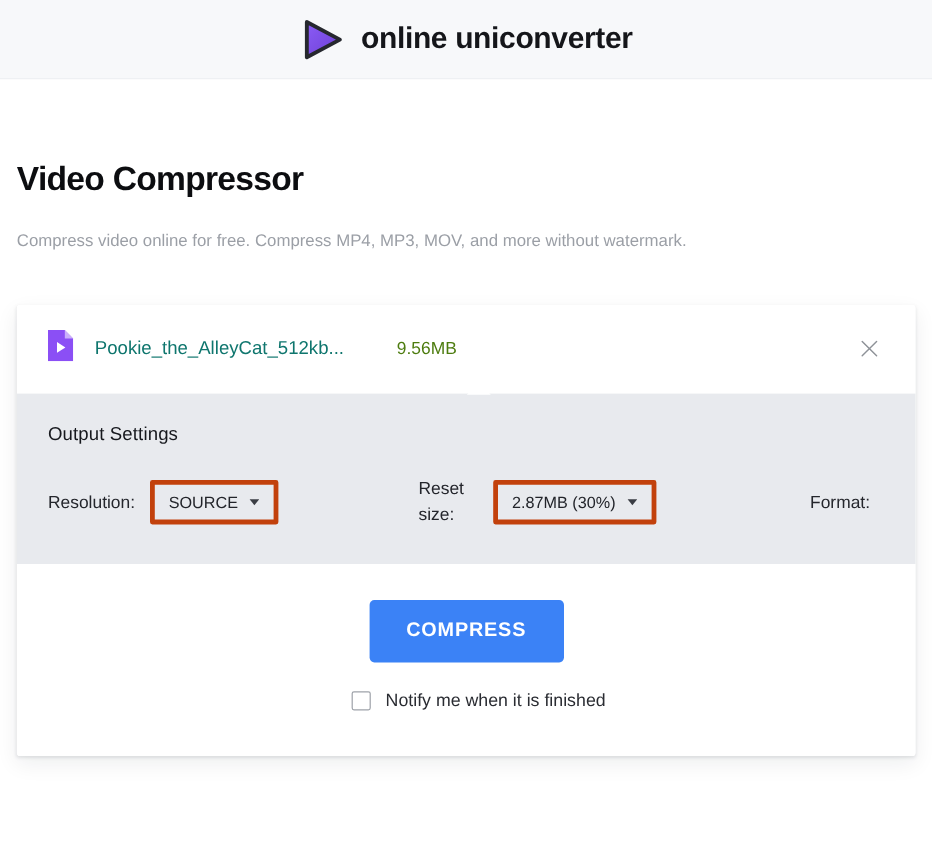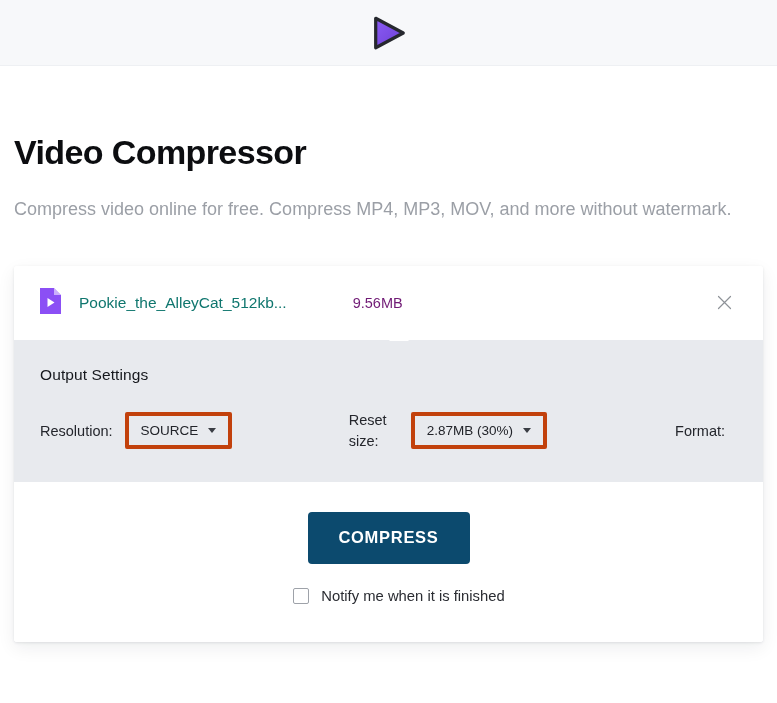--- a/index.html
+++ b/index.html
@@ -61,29 +61,29 @@
     border-top: 6px solid #1d1f24;
     display: inline-block;
   }
 
   
   .page {
     padding: 0 14px;
   }
   .page-title {
     margin: 68px 0 0 0;
-    font-size: 34px;
+    font-size: 28px;
     font-weight: 700;
     color: #0c0d10;
     letter-spacing: -0.6px;
     line-height: 1.1;
   }
   .page-sub {
     margin: 26px 0 0 0;
-    font-size: 18px;
+    font-size: 14px;
     line-height: 1.42;
     color: #9b9fa6;
     max-width: 760px;
   }
 
   
   .card {
     margin-top: 43px;
     background: #ffffff;
     border-radius: 3px;
@@ -106,22 +106,22 @@
   }
   .file-name {
     font-size: 15.5px;
     color: #0f766e;
     white-space: nowrap;
     overflow: hidden;
     max-width: 240px;
   }
   .file-size {
     font-size: 14.5px;
-    color: #701a75;
-    margin-left: 66px;
+    color: #4d7c0f;
+    margin-left: 44px;
     white-space: nowrap;
   }
   .file-close {
     margin-left: auto;
     width: 26px; height: 26px;
     display: flex;
     align-items: center;
     justify-content: center;
     cursor: pointer;
   }
@@ -194,21 +194,21 @@
 
   
   .actions {
     background: #ffffff;
     padding: 30px 0 38px 0;
     display: flex;
     flex-direction: column;
     align-items: center;
   }
   .compress-btn {
-    background: #0c4a6e;
+    background: #3b82f6;
     color: #ffffff;
     border: none;
     border-radius: 4px;
     width: 162px;
     height: 52px;
     font-size: 16.5px;
     font-weight: 700;
     letter-spacing: 0.7px;
     cursor: pointer;
     font-family: inherit;
@@ -245,20 +245,21 @@
         <svg class="brand-logo" viewBox="0 0 40 40" xmlns="http://www.w3.org/2000/svg">
           <defs>
             <linearGradient id="lg" x1="0" y1="0" x2="1" y2="1">
               <stop offset="0%" stop-color="#8b5cf6"></stop>
               <stop offset="100%" stop-color="#6d3fd4"></stop>
             </linearGradient>
           </defs>
           <path d="M6 4.5 L35 20 L6 35.5 Z" fill="url(#lg)" stroke="#26282e" stroke-width="3.4" stroke-linejoin="round"></path>
         </svg>
       </span>
+      <span class="brand-name">online uniconverter</span>
     </div>
 
 
   </div>
 </div>
 
 <div class="page">
 
   <h1 class="page-title">Video Compressor</h1>
   <p class="page-sub">Compress video online for free. Compress MP4, MP3, MOV, and more without watermark.</p>

